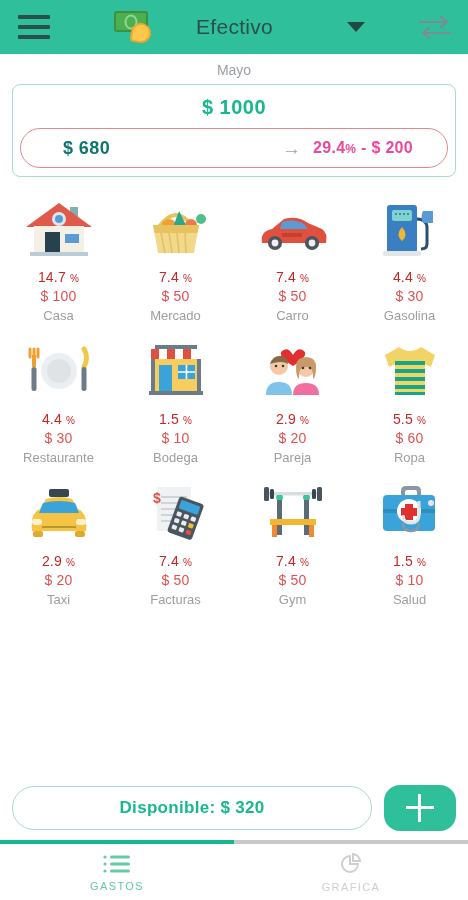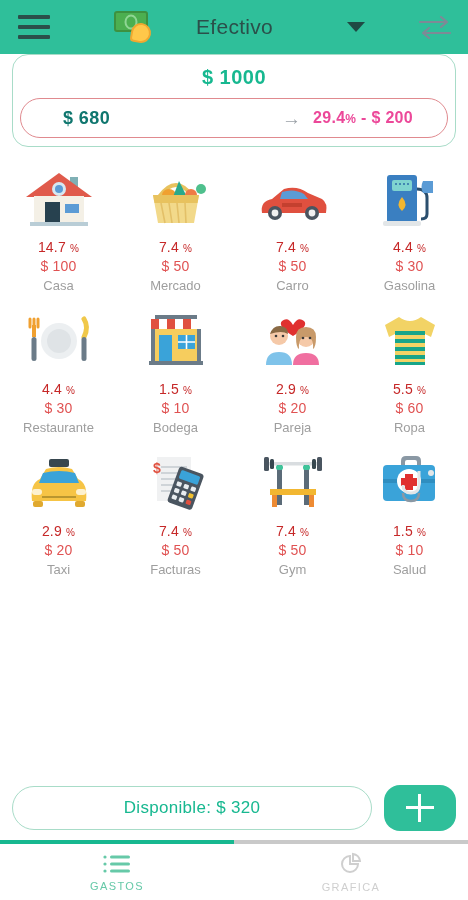--- a/index.html
+++ b/index.html
@@ -34,21 +34,21 @@
   .acct-name { margin-left: 40px; color:#2b4f4a; font-size:21px; letter-spacing:.3px; }
   .caret { margin-left: 74px; width:0; height:0; border-left:9px solid transparent;
     border-right:9px solid transparent; border-top:10px solid #1f4a44; cursor:pointer; }
 
   .swap-icon { position:absolute; right:14px; top:50%; transform:translateY(-50%);
     width:38px; height:30px; cursor:pointer; }
 
   
   .month { text-align:center; font-size:14px; color:#9aa0a6; padding:8px 0 6px; }
   .balance-outer {
-    margin: 0 12px; border:1.5px solid #a8dcc8; border-radius:16px;
+    margin: 0 12px; border:1.5px solid #a8dcc8; border-radius:8px;
     padding: 7px 7px 8px; background:#fff;
   }
   .total { text-align:center; color:#17b890; font-size:20px; font-weight:bold;
     letter-spacing:.5px; padding: 4px 0 9px; }
   .spent-row {
     border:1.5px solid #e08a8f; border-radius:22px; height:40px;
     display:flex; align-items:center; justify-content:space-between;
     padding: 0 34px 0 42px;
   }
   .spent-amt { color:#0f766e; font-size:18px; font-weight:bold; letter-spacing:.4px;}
@@ -65,21 +65,21 @@
   .pct { color:#c62828; font-weight:normal; font-size:14px; margin-top:6px; letter-spacing:.2px;}
   .pct .u { font-size:10px; }
   .amt { color:#e05252; font-size:14px; margin-top:3px; letter-spacing:.2px;}
   .lbl { color:#9e9e9e; font-size:13px; margin-top:4px; }
 
   
   .bottom-bar { position:absolute; left:0; right:0; bottom:62px; height:60px;
     display:flex; align-items:center; padding: 0 12px; gap:12px; }
   .avail-btn { flex:1; height:44px; border:1.5px solid #a8dcc8; border-radius:24px;
     display:flex; align-items:center; justify-content:center; background:#fff; cursor:pointer;}
-  .avail-btn span { color:#17b890; font-size:17px; font-weight:normal; letter-spacing:.3px;}
+  .avail-btn span { color:#17b890; font-size:17px; font-weight:bold; letter-spacing:.3px;}
   .fab { width:72px; height:46px; background:#2fbf9a; border-radius:16px;
     display:flex; align-items:center; justify-content:center; cursor:pointer;}
   .fab .plus { position:relative; width:28px; height:28px; }
   .fab .plus::before, .fab .plus::after { content:''; position:absolute; background:#fff; }
   .fab .plus::before { left:0; top:12px; width:28px; height:3px; }
   .fab .plus::after { top:0; left:12px; width:3px; height:28px; }
 
   .progress { position:absolute; left:0; right:0; bottom:56px; height:4px; background:#c9c9c9; }
   .progress .fill { height:100%; background:#17b890; }
 
@@ -107,20 +107,21 @@
       <div class="cash-coin"></div>
     </div>
     <div class="acct-name">Efectivo</div>
     <div class="caret"></div>
     <svg class="swap-icon" viewBox="0 0 38 30">
       <path d="M4 10 H30 M25 5 L31 10 L25 15" stroke="#7e8a96" stroke-width="2.2" fill="none" stroke-linecap="round" stroke-linejoin="round"></path>
       <path d="M34 21 H8 M13 16 L7 21 L13 26" stroke="#7e8a96" stroke-width="2.2" fill="none" stroke-linecap="round" stroke-linejoin="round"></path>
     </svg>
   </div>
 
+  <div class="month">Mayo</div>
 
   <div class="balance-outer">
     <div class="total">$ 1000</div>
     <div class="spent-row">
       <div class="spent-amt">$ 680</div>
       <div class="spent-right">
         <span class="arrow-glyph">→</span>
         <span class="spent-pct"><span>29.4</span><span class="sm">%</span> <span>-</span> <span>$ 200</span></span>
       </div>
     </div>

